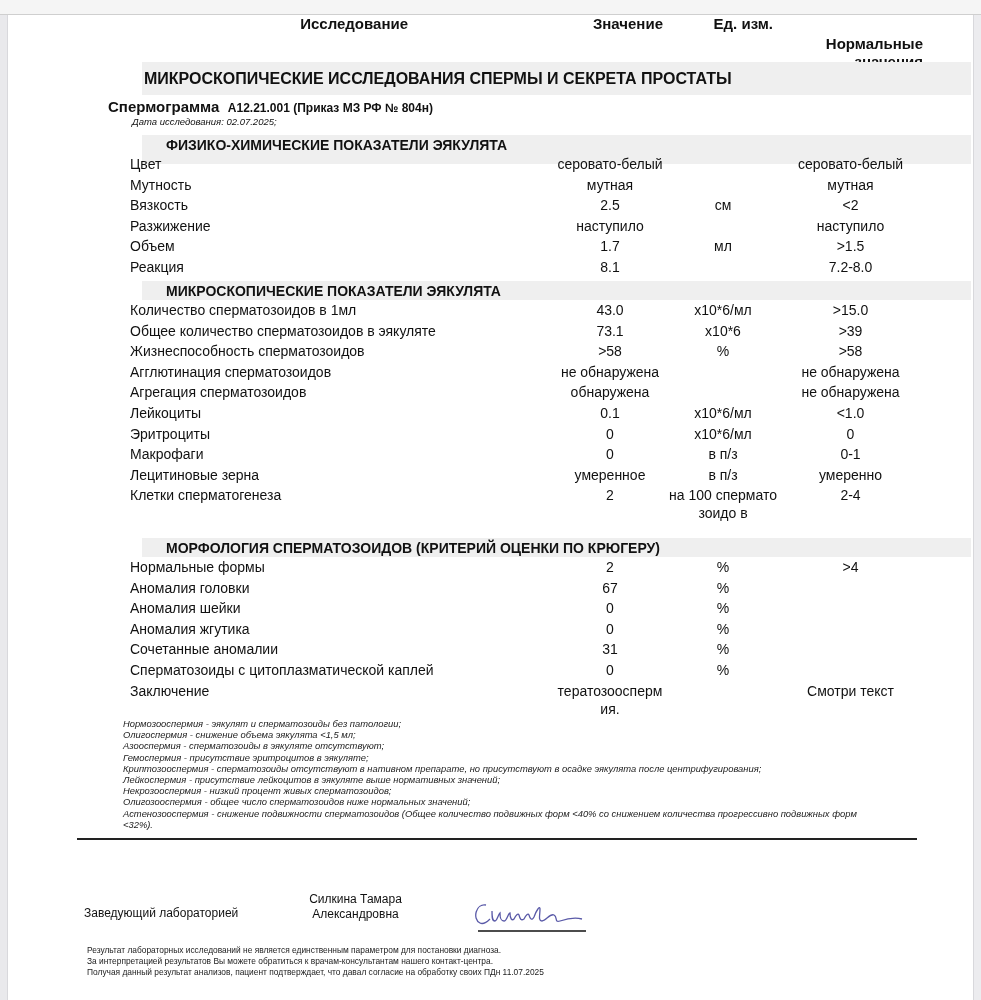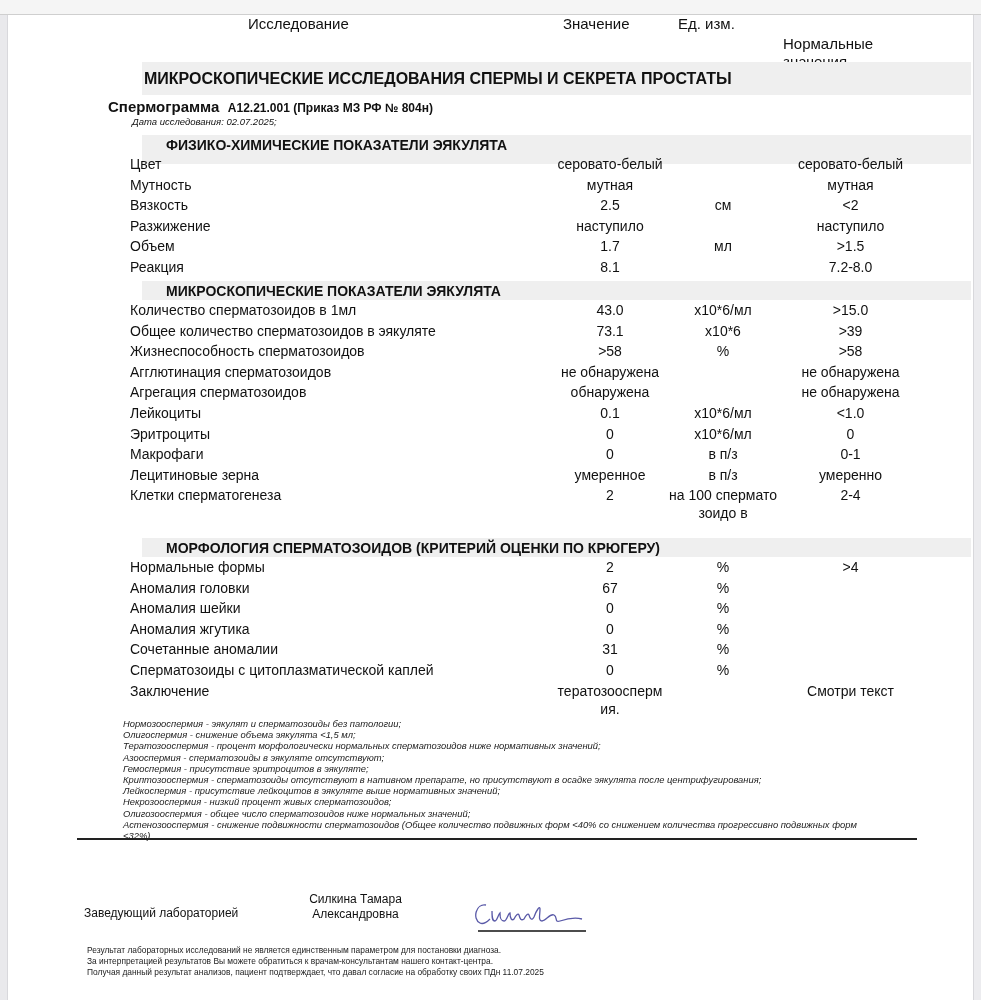--- a/index.html
+++ b/index.html
@@ -6,21 +6,21 @@
   body {
     width: 981px; height: 1000px; overflow: hidden; position: relative;
     background: #ffffff;
     font-family: "Liberation Sans", sans-serif; color: #111;
   }
   .topbar { position: absolute; left: 0; top: 0; width: 981px; height: 14px; background: #f5f5f5; border-bottom: 1px solid #cfcfcf; }
   .leftedge { position: absolute; left: 0; top: 15px; width: 7px; height: 985px; background: #e9e9ec; border-right: 1px solid #d8d8dc; }
   .rightedge { position: absolute; left: 973px; top: 15px; width: 8px; height: 985px; background: #ececef; border-left: 1px solid #d8d8dc; }
   .page { position: absolute; left: 8px; top: 15px; width: 965px; height: 985px; }
 
-  .hdr { position: absolute; font-weight: normal; font-size: 15px; text-align: left; line-height: 18px; }
+  .hdr { position: absolute; font-weight: bold; font-size: 15px; text-align: right; line-height: 18px; }
   .band { position: absolute; left: 98px; width: 829px; background: #efefef; margin-left: 36px; }
   .band-title { position: absolute; font-weight: bold; white-space: nowrap; }
 
   .row { position: absolute; left: 0; width: 965px; height: 20px; font-size: 14px; line-height: 18px; }
   .row .name { position: absolute; left: 122px; white-space: nowrap; }
   .row .val { position: absolute; left: 537px; width: 130px; text-align: center; }
   .row .unit { position: absolute; left: 655px; width: 120px; text-align: center; }
   .row .norm { position: absolute; left: 770px; width: 145px; text-align: center; }
 
   .notes { position: absolute; left: 123px; top: 703px; font-size: 9.4px; font-style: italic; line-height: 11.2px; color: #222; width: 760px; }
@@ -201,21 +201,20 @@
         <div class="name">Заключение</div>
         <div class="val" style="width: 110px; left: 547px; word-break: break-all;">тератозооспермия.</div>
         <div class="unit"></div>
         <div class="norm">Смотри текст</div>
       </div>
     </div>
 
   <div class="notes" id="notes" style="left: 115px; top: 703px;">
       <div>Нормозооспермия - эякулят и сперматозоиды без патологии;</div>
       <div>Олигоспермия - снижение объема эякулята &lt;1,5 мл;</div>
-      <div>Тератозооспермия - процент морфологически нормальных сперматозоидов ниже нормативных значений;</div>
       <div>Азооспермия - сперматозоиды в эякуляте отсутствуют;</div>
       <div>Гемоспермия - присутствие эритроцитов в эякуляте;</div>
       <div>Криптозооспермия - сперматозоиды отсутствуют в нативном препарате, но присутствуют в осадке эякулята после центрифугирования;</div>
       <div>Лейкоспермия - присутствие лейкоцитов в эякуляте выше нормативных значений;</div>
       <div>Некрозооспермия - низкий процент живых сперматозоидов;</div>
       <div>Олигозооспермия - общее число сперматозоидов ниже нормальных значений;</div>
       <div>Астенозооспермия - снижение подвижности сперматозоидов (Общее количество подвижных форм &lt;40% со снижением количества прогрессивно подвижных форм &lt;32%).</div>
     </div>
 
   <div class="hr" style="left:69px; top:823px;"></div>

